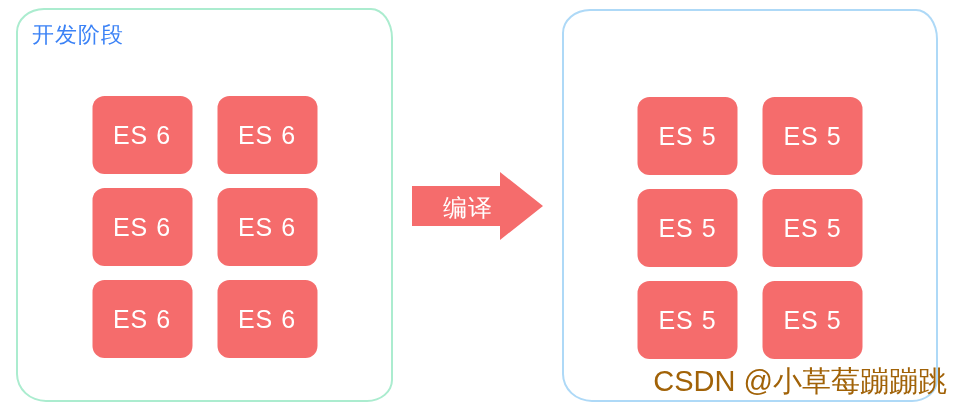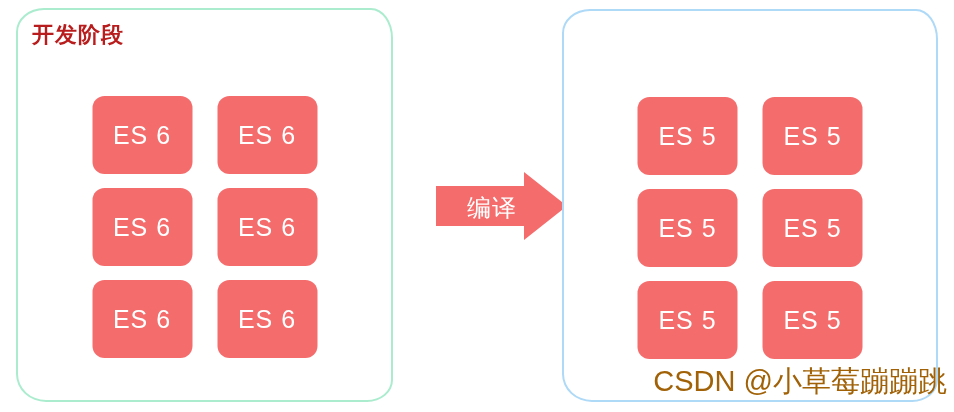--- a/index.html
+++ b/index.html
@@ -39,21 +39,21 @@
     border-color: #aed9f7;
   }
   .panel-title {
     position: absolute;
     top: 10px;
     left: 14px;
     font-size: 22px;
     letter-spacing: 1px;
     white-space: nowrap;
   }
-  .title-dev { color: #b91c1c; font-weight: bold; }
+  .title-dev { color: #3b82f6; }
   .title-prod { color: #2fb5f6; }
 
   .module-grid {
     position: absolute;
     top: 86px;
     left: 50%;
     transform: translateX(-50%);
     display: grid;
     grid-template-columns: 100px 100px;
     grid-auto-rows: 74px;
@@ -71,21 +71,20 @@
     justify-content: center;
     letter-spacing: 1px;
   }
 
   .compile-arrow {
     position: absolute;
     left: 412px;
     top: 171px;
     width: 132px;
     height: 70px;
-    margin-left: 24px;
   }
   .compile-arrow svg { display: block; }
   .arrow-label-text {
     font-family: "Liberation Sans", "DejaVu Sans", sans-serif;
     font-size: 24px;
     fill: #ffffff;
     letter-spacing: 1px;
   }
 
   .watermark {

